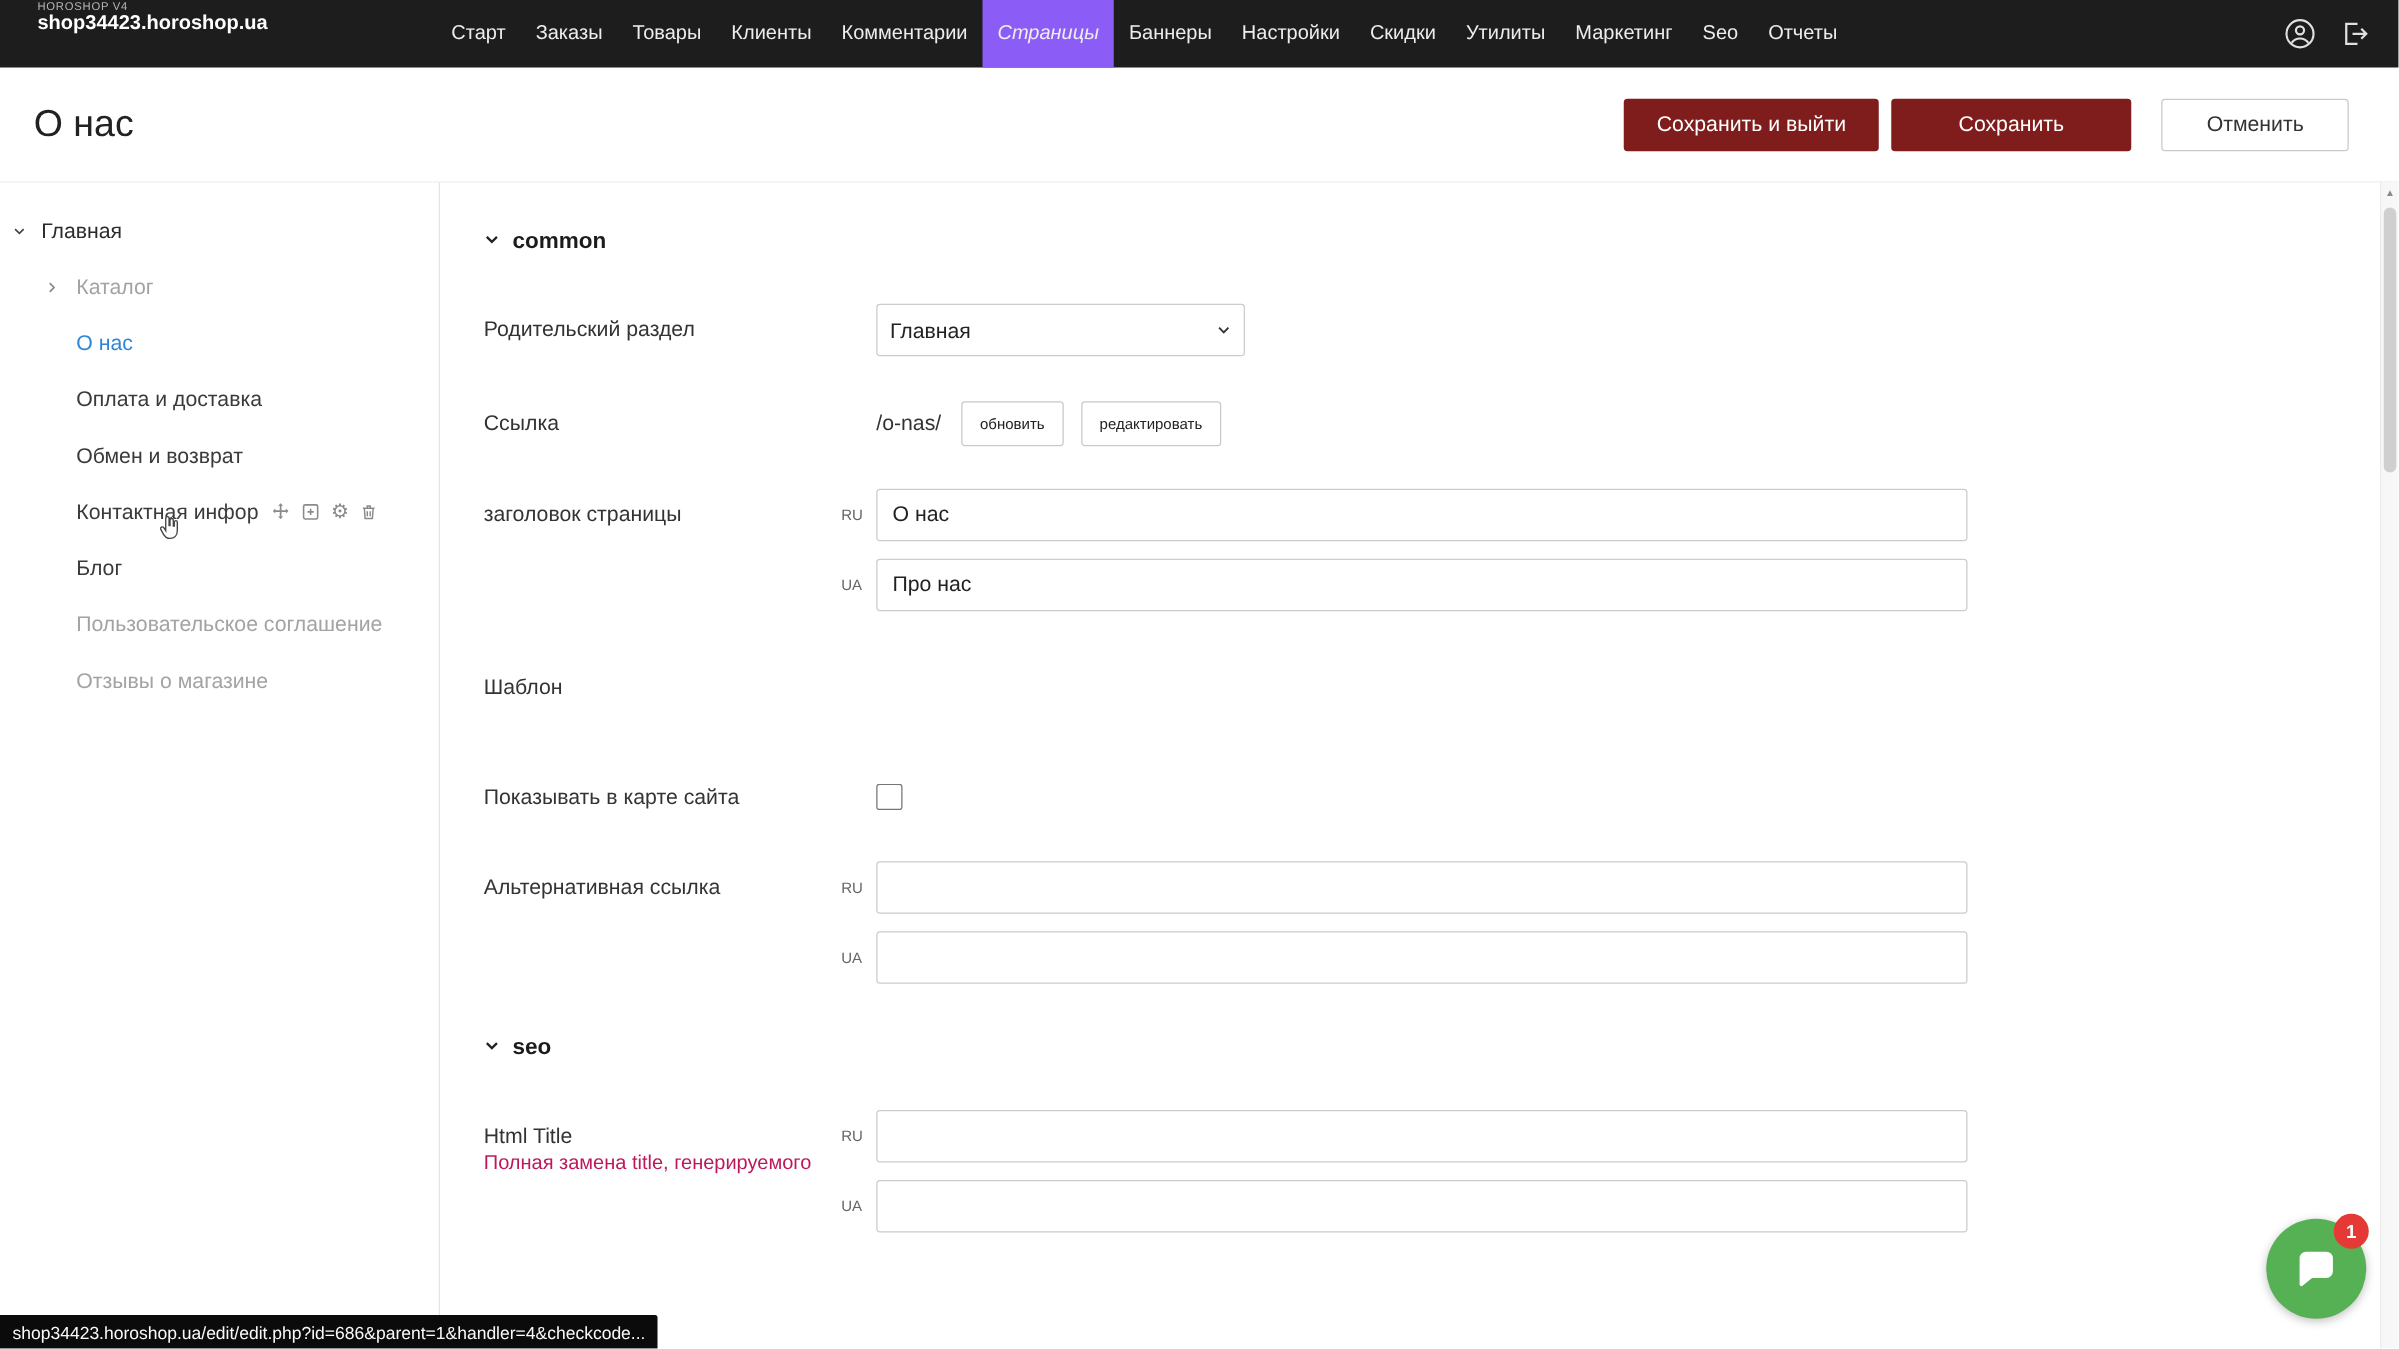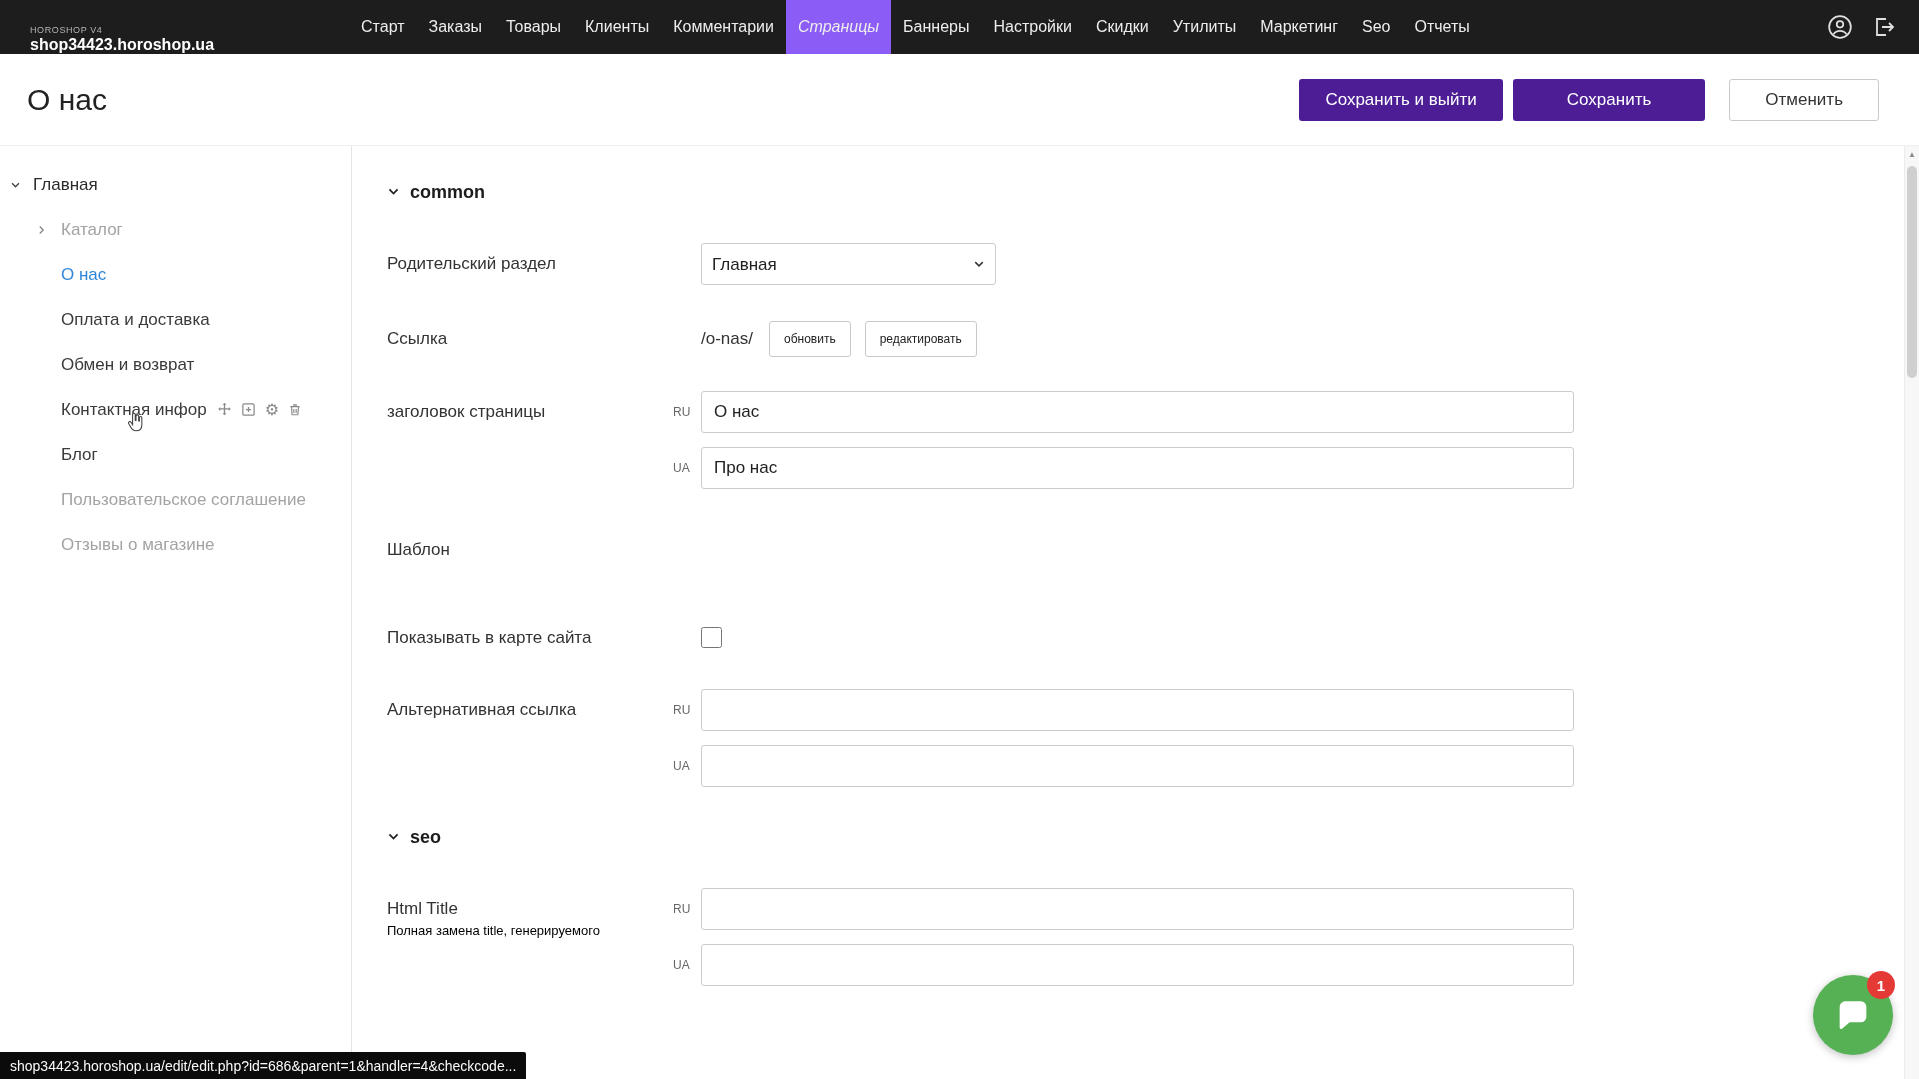--- a/index.html
+++ b/index.html
@@ -2,35 +2,35 @@
 <html><head>
 <meta charset="utf-8">
 <style>
   * { box-sizing: border-box; margin: 0; padding: 0; }
   html,body { width:1919px; height:1079px; }
   body { font-family:"Liberation Sans","DejaVu Sans",sans-serif; background:#fff; overflow:hidden; }
   .page { position:relative; width:1919px; height:1079px; overflow:hidden; background:#fff; }
 
   
   .topbar { height:54px; background:#1d1d1d; display:flex; align-items:stretch; padding-left:30px; color:#eee; }
-  .brand { display:flex; flex-direction:column; justify-content:flex-end; line-height:1.15; white-space:nowrap; margin-right:135px; }
+  .brand { display:flex; flex-direction:column; justify-content:flex-start; line-height:1.15; white-space:nowrap; margin-right:135px; }
   .brand-small { font-size:9px; color:#b5b5b5; letter-spacing:.6px; }
   .brand-main { font-size:16px; font-weight:bold; color:#fff; }
   .menu { display:flex; align-items:stretch; flex:1; }
   .menu-item { display:flex; align-items:center; padding:0 12px; font-size:16px; color:#ededed; cursor:pointer; white-space:nowrap; }
   .menu-item.active { background:#8b5cf6;font-style:italic; }
   .topbar-icons { display:flex; align-items:center; gap:18px; margin-left:auto; padding-right:24px; }
   .topbar-icons span { display:flex; cursor:pointer; }
 
   
   .pagehead { height:92px; display:flex; align-items:center; padding:0 40px 0 27px; border-bottom:1px solid #f0f0f0; }
   .page-title { font-size:30px; font-weight:400; color:#222; }
   .actions { margin-left:auto; display:flex; align-items:center; }
   .btn { height:42px; border-radius:3px; font-size:17px; font-family:inherit; cursor:pointer; white-space:nowrap; }
-  .btn-primary { background:#4c1d95; color:#fff; border:none; }
+  .btn-primary { background:#7f1d1d; color:#fff; border:none; }
   .btn-ghost { background:#fff; color:#333; border:1px solid #c9c9c9; }
   .btn-save-exit { padding:0 26px; margin-right:10px; }
   .btn-save { padding:0 54px; margin-right:24px; }
   .btn-cancel { padding:0 35px; }
 
   
   .body { display:flex; height:933px; position:relative; }
 
   .sidebar { width:352px; border-right:1px solid #e4e4e4; padding-top:16px; flex:none; }
   .tree-root { position:relative; height:45px; display:flex; align-items:center; padding-left:33px; font-size:17px; color:#2b2b2b; cursor:pointer; }
@@ -47,21 +47,21 @@
   
   .content { flex:1; padding:36px 0 0 35px; position:relative; overflow:hidden; }
   .section-head { display:flex; align-items:center; gap:10px; font-size:18px; font-weight:bold; color:#1c1c1c; cursor:pointer; margin-bottom:40px; }
   .section-seo { margin-top:28px; }
   .section-seo .section-head { margin-bottom:40px; }
 
   .row { display:flex; align-items:flex-start; margin-bottom:36px; }
   .row-label { width:286px; font-size:17px; color:#333; line-height:42px; flex:none; }
   .label-block { width:286px; flex:none; }
   .label-block .row-label-top { font-size:17px; color:#333; line-height:22px; padding-top:10px; }
-  .hint { font-size:13px; color:#000000; line-height:17px; margin-top:2px; }
+  .hint { font-size:16px; color:#be185d; line-height:17px; margin-top:2px; }
   .lang { width:28px; font-size:12px; color:#666; flex:none; line-height:42px; }
   .spacer { width:28px; flex:none; }
   .field-col { display:flex; flex-direction:column; gap:14px; }
   .input-line { display:flex; }
   .text-input { width:873px; height:42px; border:1px solid #ccc; border-radius:3px; padding:0 12px; font-size:17px; color:#222; font-family:inherit; background:#fff; }
   .select-wrap { position:relative; width:295px; }
   .select { width:100%; height:42px; border:1px solid #ccc; border-radius:3px; padding:0 34px 0 10px; font-size:17px; color:#222; appearance:none; -webkit-appearance:none; background:#fff; font-family:inherit; cursor:pointer; }
   .select-chevron { position:absolute; right:11px; top:50%; transform:translateY(-50%); pointer-events:none; display:flex; }
   .row-link .row-label { line-height:36px; }
   .link-value { font-size:17px; color:#333; line-height:36px; margin-right:16px; }

